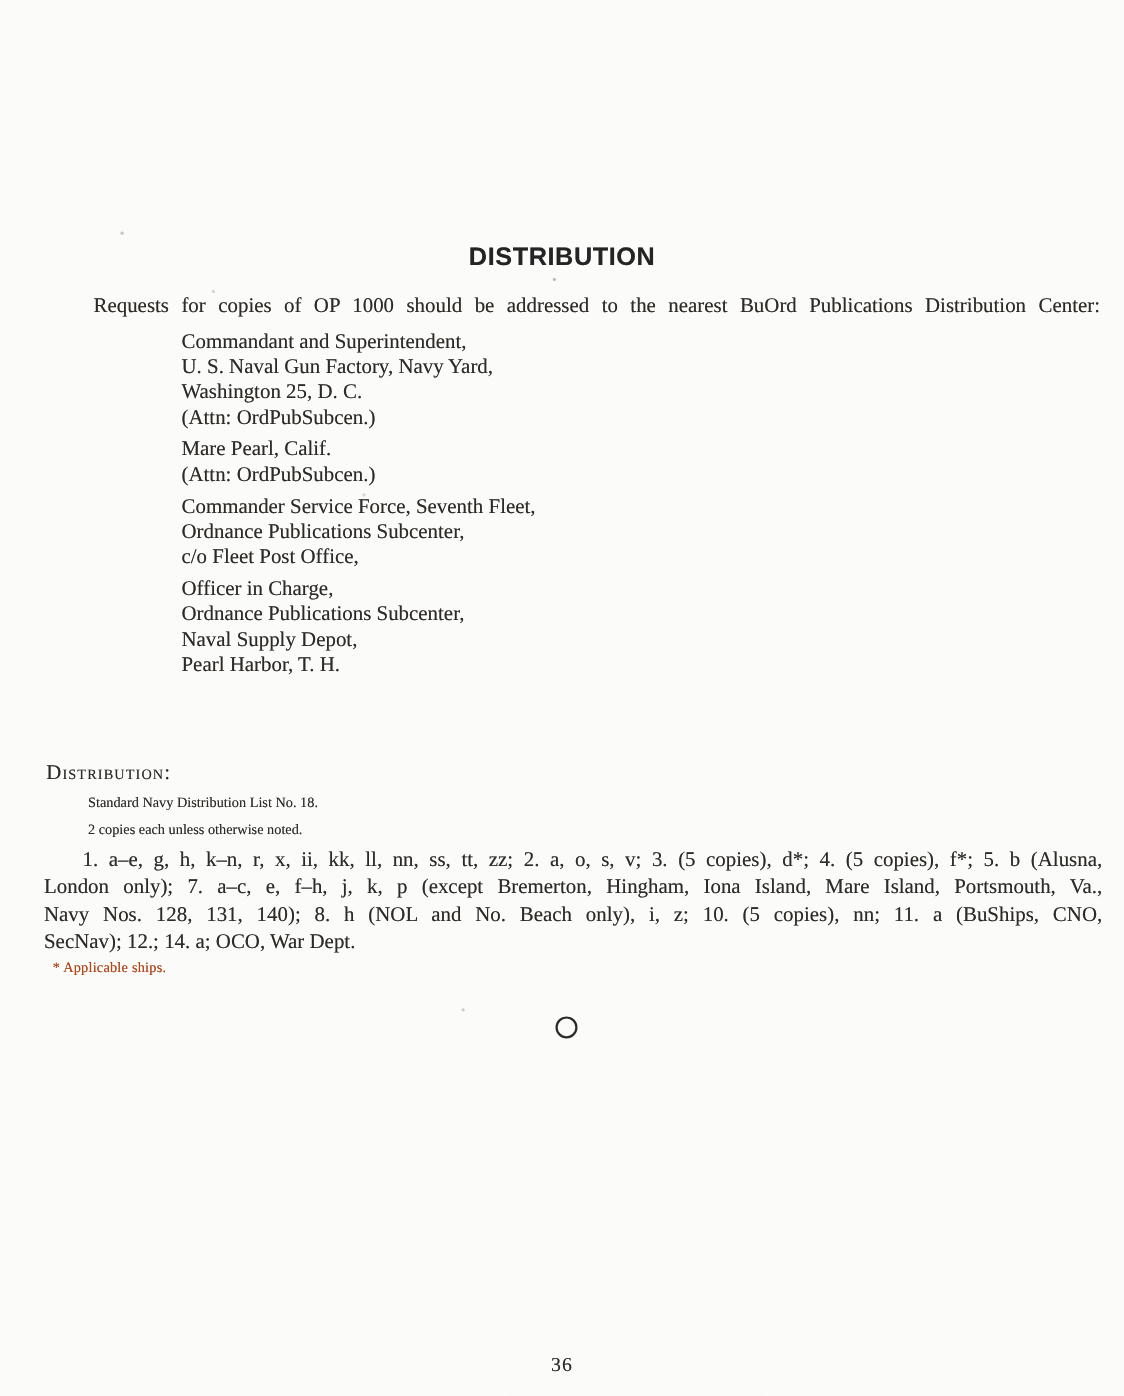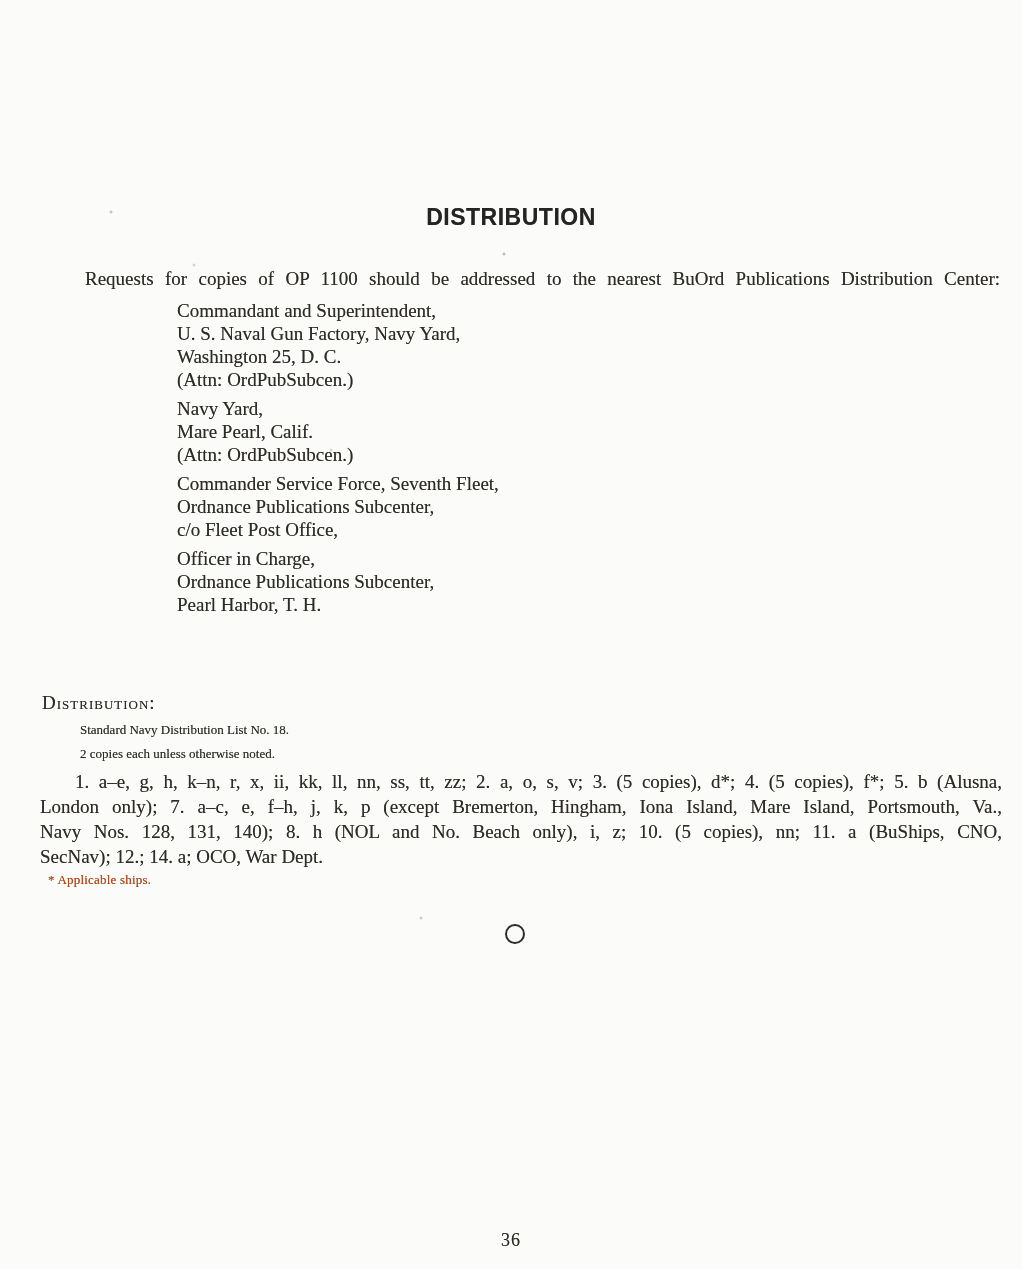--- a/index.html
+++ b/index.html
@@ -17,21 +17,21 @@
     height: 1269px;
     margin: 0 auto;
     background: var(--paper);
     font-family: "Liberation Serif", serif;
     color: var(--ink);
     overflow: hidden;
     text-shadow: 0 0 0.4px rgba(46, 43, 39, 0.55);
   }
   .doc-title {
     position: absolute;
-    top: 204px;
+    top: 220px;
     left: 0;
     width: 100%;
     margin: 0;
     text-align: center;
     font-family: "Liberation Sans", sans-serif;
     font-weight: bold;
     font-size: 23px;
     letter-spacing: 0.5px;
     color: #242424;
   }
@@ -45,21 +45,20 @@
     line-height: 24px;
     text-indent: 45px;
     text-align: justify;
     text-align-last: justify;
   }
   .addresses {
     position: absolute;
     top: 299px;
     left: 165px;
     width: 560px;
-    margin-left: 12px;
   }
   .addr {
     margin: 0 0 6px 0;
   }
   .addr-line {
     font-size: 19px;
     line-height: 23px;
     white-space: nowrap;
   }
   .dist-heading {
@@ -139,42 +138,42 @@
       330px 449px 0 0.5px rgba(130, 128, 120, 0.30);
   }
 </style>
 </head>
 <body>
 
 <div class="page">
 
   <h1 class="doc-title">DISTRIBUTION</h1>
 
-  <p class="intro">Requests for copies of OP 1100 should be addressed to the nearest BuOrd Publications Distribution Center:</p>
+  <p class="intro">Requests for copies of OP 1000 should be addressed to the nearest BuOrd Publications Distribution Center:</p>
 
   <div class="addresses">
     <div class="addr">
       <div class="addr-line">Commandant and Superintendent,</div>
       <div class="addr-line">U. S. Naval Gun Factory, Navy Yard,</div>
       <div class="addr-line">Washington 25, D. C.</div>
       <div class="addr-line">(Attn: OrdPubSubcen.)</div>
     </div>
     <div class="addr">
-      <div class="addr-line">Navy Yard,</div>
       <div class="addr-line">Mare Pearl, Calif.</div>
       <div class="addr-line">(Attn: OrdPubSubcen.)</div>
     </div>
     <div class="addr">
       <div class="addr-line">Commander Service Force, Seventh Fleet,</div>
       <div class="addr-line">Ordnance Publications Subcenter,</div>
       <div class="addr-line">c/o Fleet Post Office,</div>
     </div>
     <div class="addr">
       <div class="addr-line">Officer in Charge,</div>
       <div class="addr-line">Ordnance Publications Subcenter,</div>
+      <div class="addr-line">Naval Supply Depot,</div>
       <div class="addr-line">Pearl Harbor, T. H.</div>
     </div>
   </div>
 
   <div class="dist-heading">Distribution:</div>
 
   <div class="dist-notes">
     <div class="note-line">Standard Navy Distribution List No. 18.</div>
     <div class="note-line">2 copies each unless otherwise noted.</div>
   </div>

